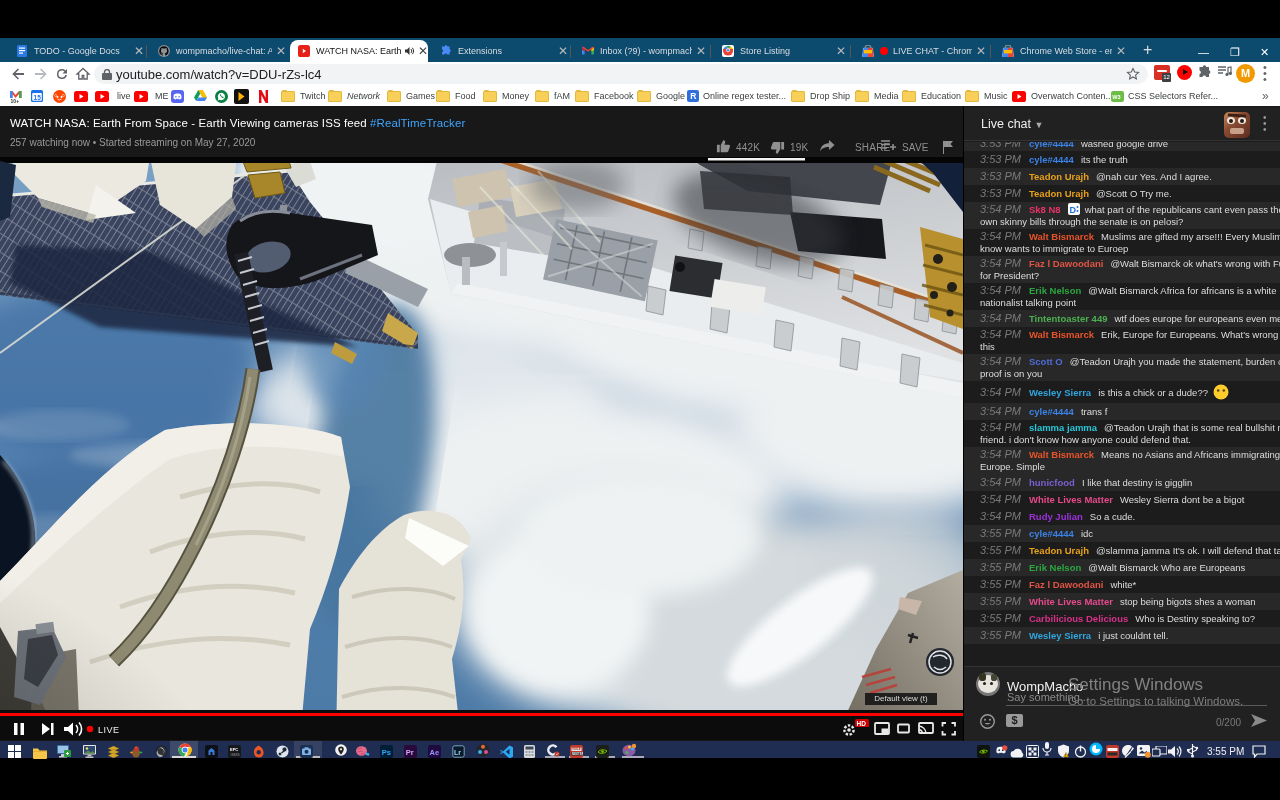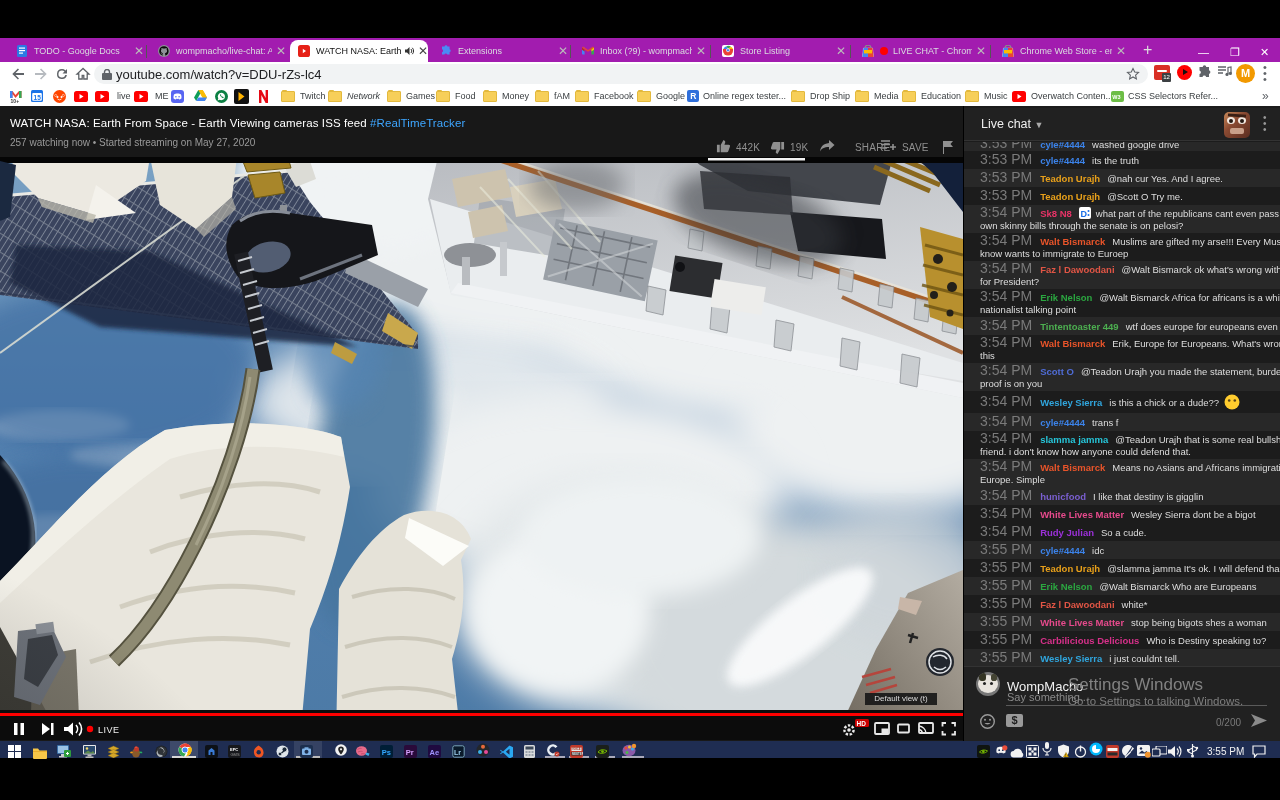--- a/index.html
+++ b/index.html
@@ -1,19 +1,19 @@
 <!DOCTYPE html>
 <html><head>
 <meta charset="utf-8">
 <style>
 html,body{margin:0;padding:0;background:#000;}
 body{width:1280px;height:800px;position:relative;overflow:hidden;font-family:"Liberation Sans",sans-serif;}
 .abs{position:absolute;}
 
-#tabstrip{left:0;top:38px;width:1280px;height:24px;background:#a21caf;}
+#tabstrip{left:0;top:38px;width:1280px;height:24px;background:#0c4a6e;}
 .tab{position:absolute;top:2px;height:22px;display:flex;align-items:center;font-size:9px;color:#dadce0;letter-spacing:0;}
 .tab .ttl{white-space:nowrap;overflow:hidden;flex:1;}
 .tab .x{color:#bbb;font-size:12px;margin-left:4px;}
 .tabsep{position:absolute;top:7px;width:1px;height:13px;background:#555;}
 #activetab{background:#fff;border-radius:8px 8px 0 0;color:#111;}
 #activetab .x{color:#444;}
 .tico{width:12px;height:12px;margin:0 6px 0 8px;flex:none;}
 
 .winbtn{position:absolute;top:8px;color:#fff;font-size:11px;}
 
@@ -34,21 +34,21 @@
 #vsub{position:absolute;left:10px;top:31px;font-size:10px;color:#9a9a9a;}
 #actions{position:absolute;left:706px;top:33px;width:250px;font-size:10px;color:#909090;letter-spacing:.2px;}
 #videowrap{position:absolute;left:0;top:51px;width:963px;height:583px;background:#4a79a8;}
 
 #chat{position:absolute;left:963px;top:0;width:317px;height:635px;background:#1c1c1c;border-left:1px solid #000;box-sizing:border-box;}
 #chathead{position:absolute;left:0;top:2px;width:100%;height:33px;background:#212121;border-bottom:1px solid #333;box-sizing:border-box;}
 #chatmsgs{position:absolute;left:0;top:36px;width:100%;height:524px;overflow:hidden;font-size:9.5px;}
 .crow{padding:2px 8px 2px 16px;line-height:12px;color:#dedede;white-space:nowrap;overflow:hidden;}
 .crow.d2{padding:1px 8px 1px 16px;}
 .crow.alt{background:#282828;}
-.ts{color:#7a7a7a;margin-right:8px;font-size:14px;}
+.ts{color:#7a7a7a;margin-right:8px;font-size:11px;font-style:italic;}
 .un{font-weight:bold;margin-right:7px;}
 #chatinput{position:absolute;left:0;top:560px;width:100%;height:75px;background:#212121;border-top:1px solid #333;box-sizing:border-box;}
 
 #taskbar{left:0;top:741px;width:1280px;height:17px;background:#1f2d52;}
 </style>
 </head>
 <body>
 <div class="abs" id="tabstrip">
   <div class="tab" style="left:8px;width:136px;">
     <svg class="tico" viewBox="0 0 12 12">

